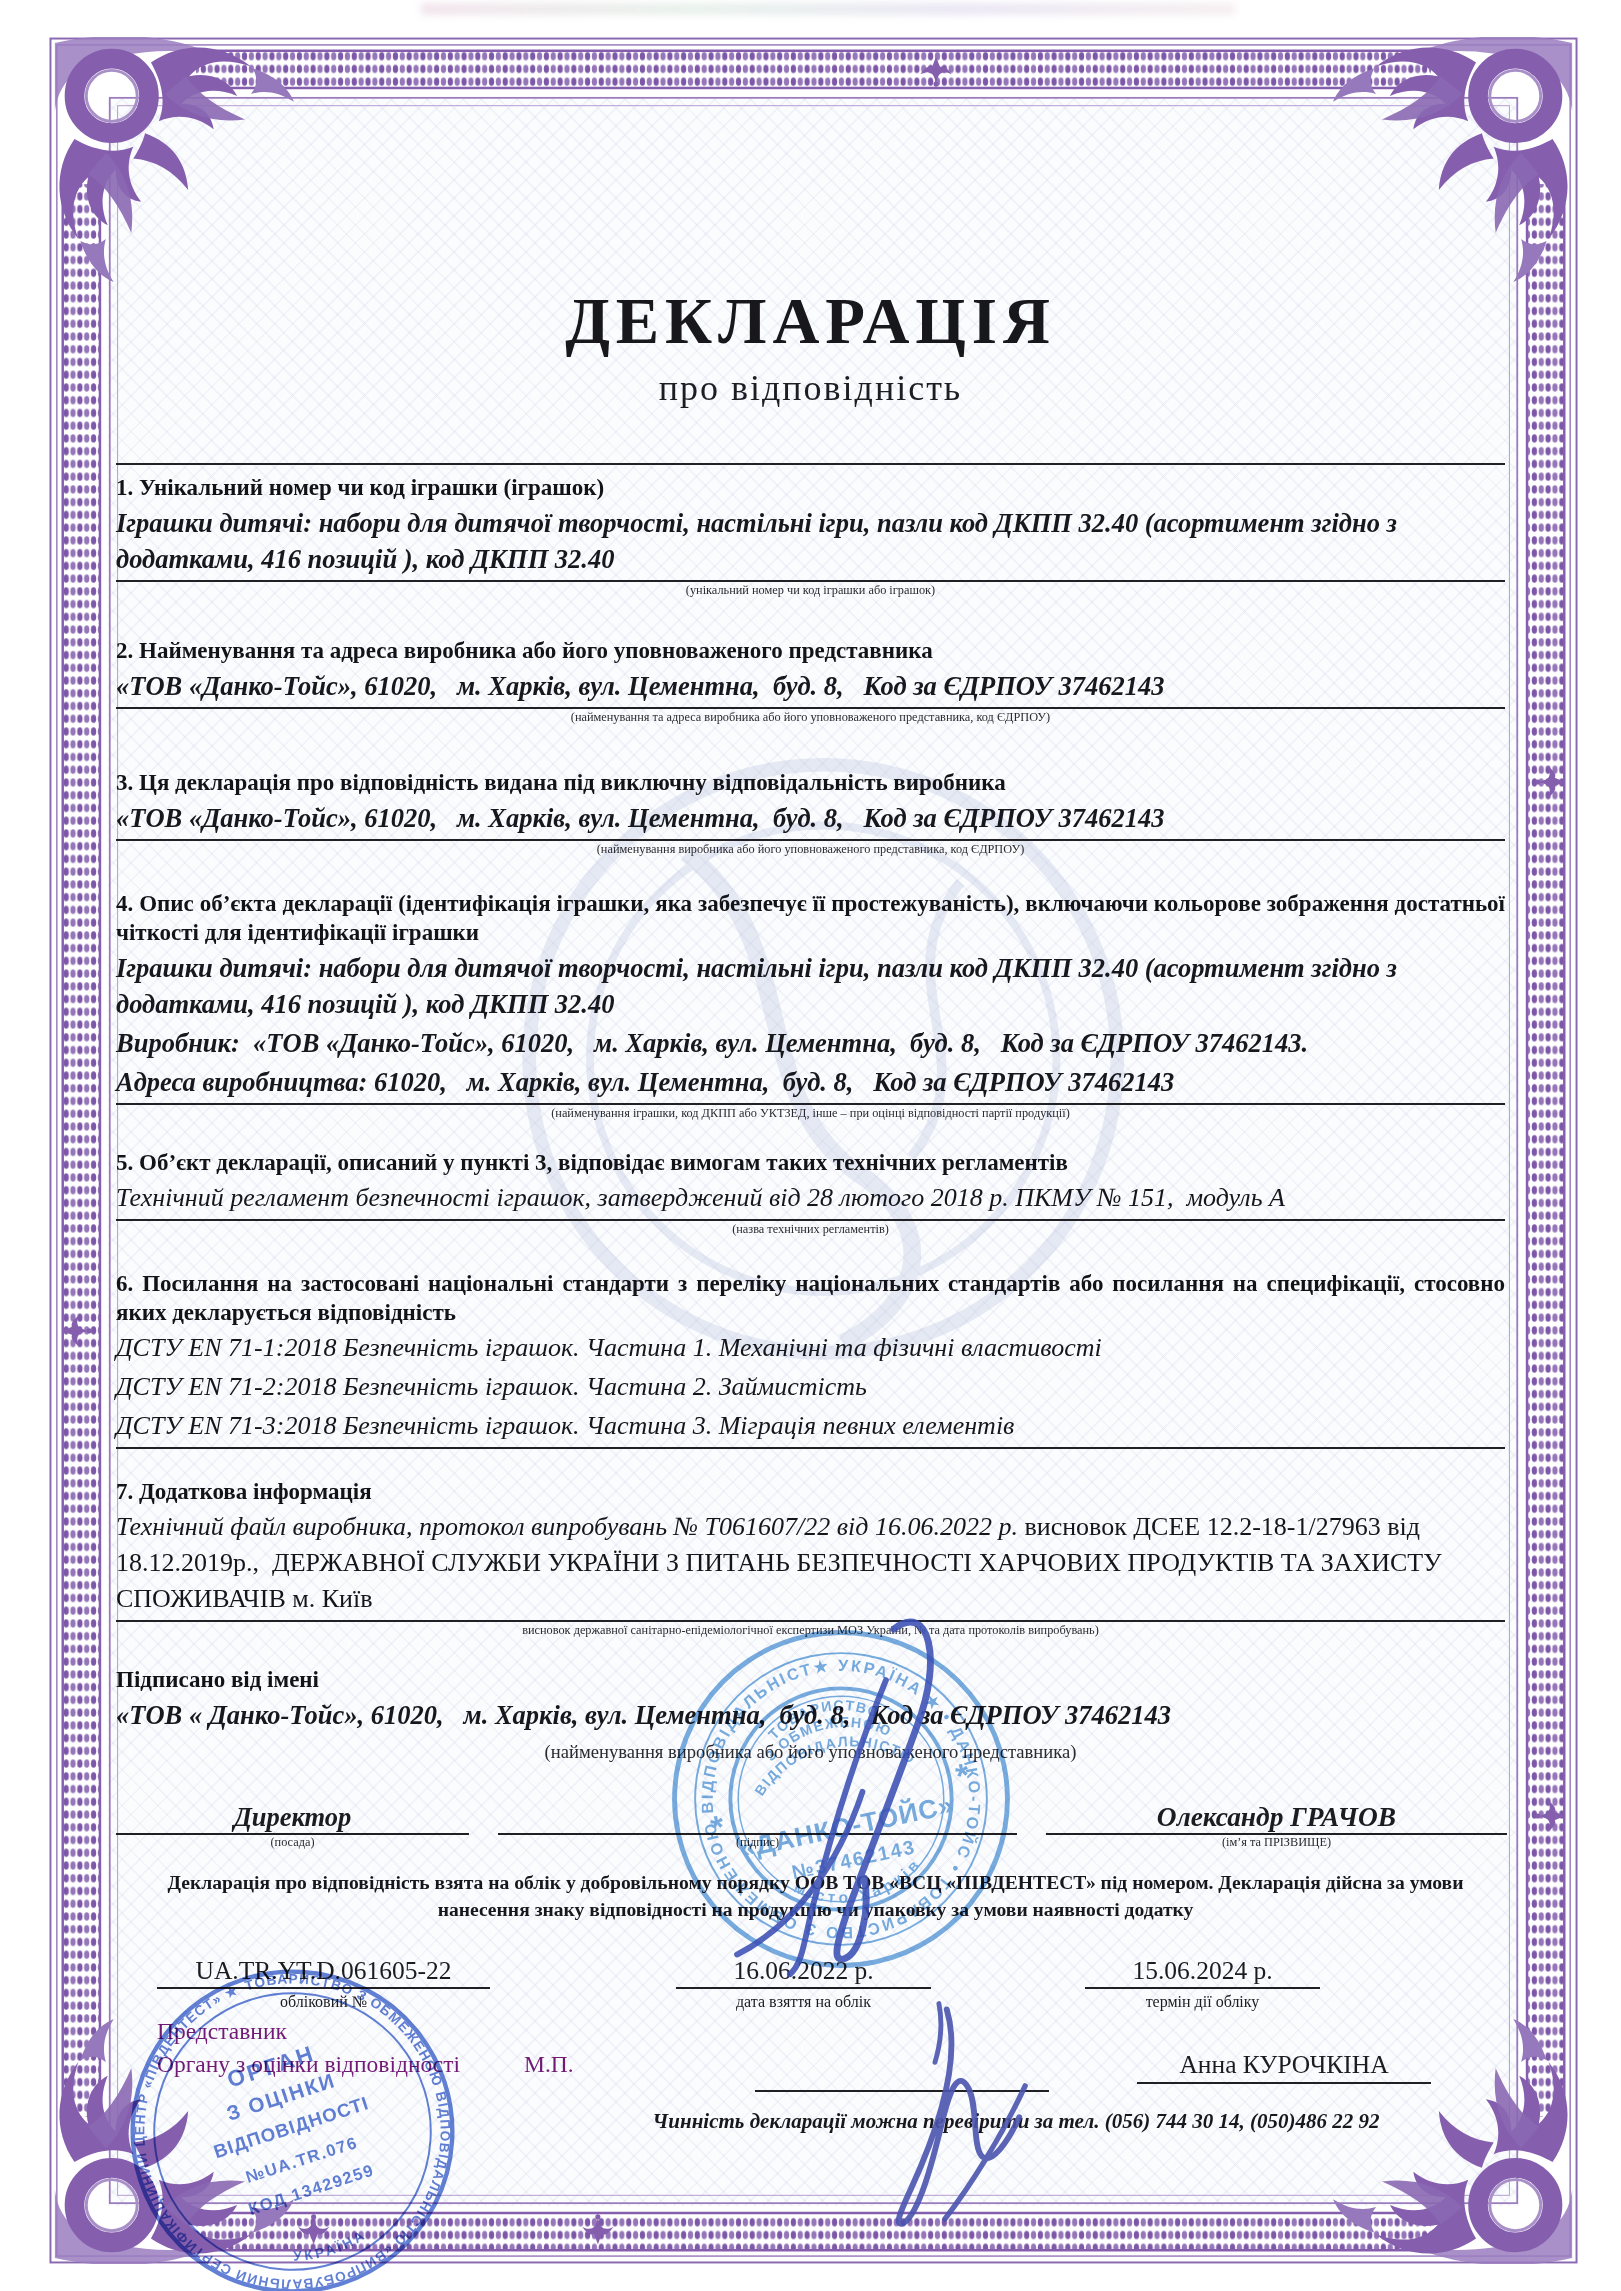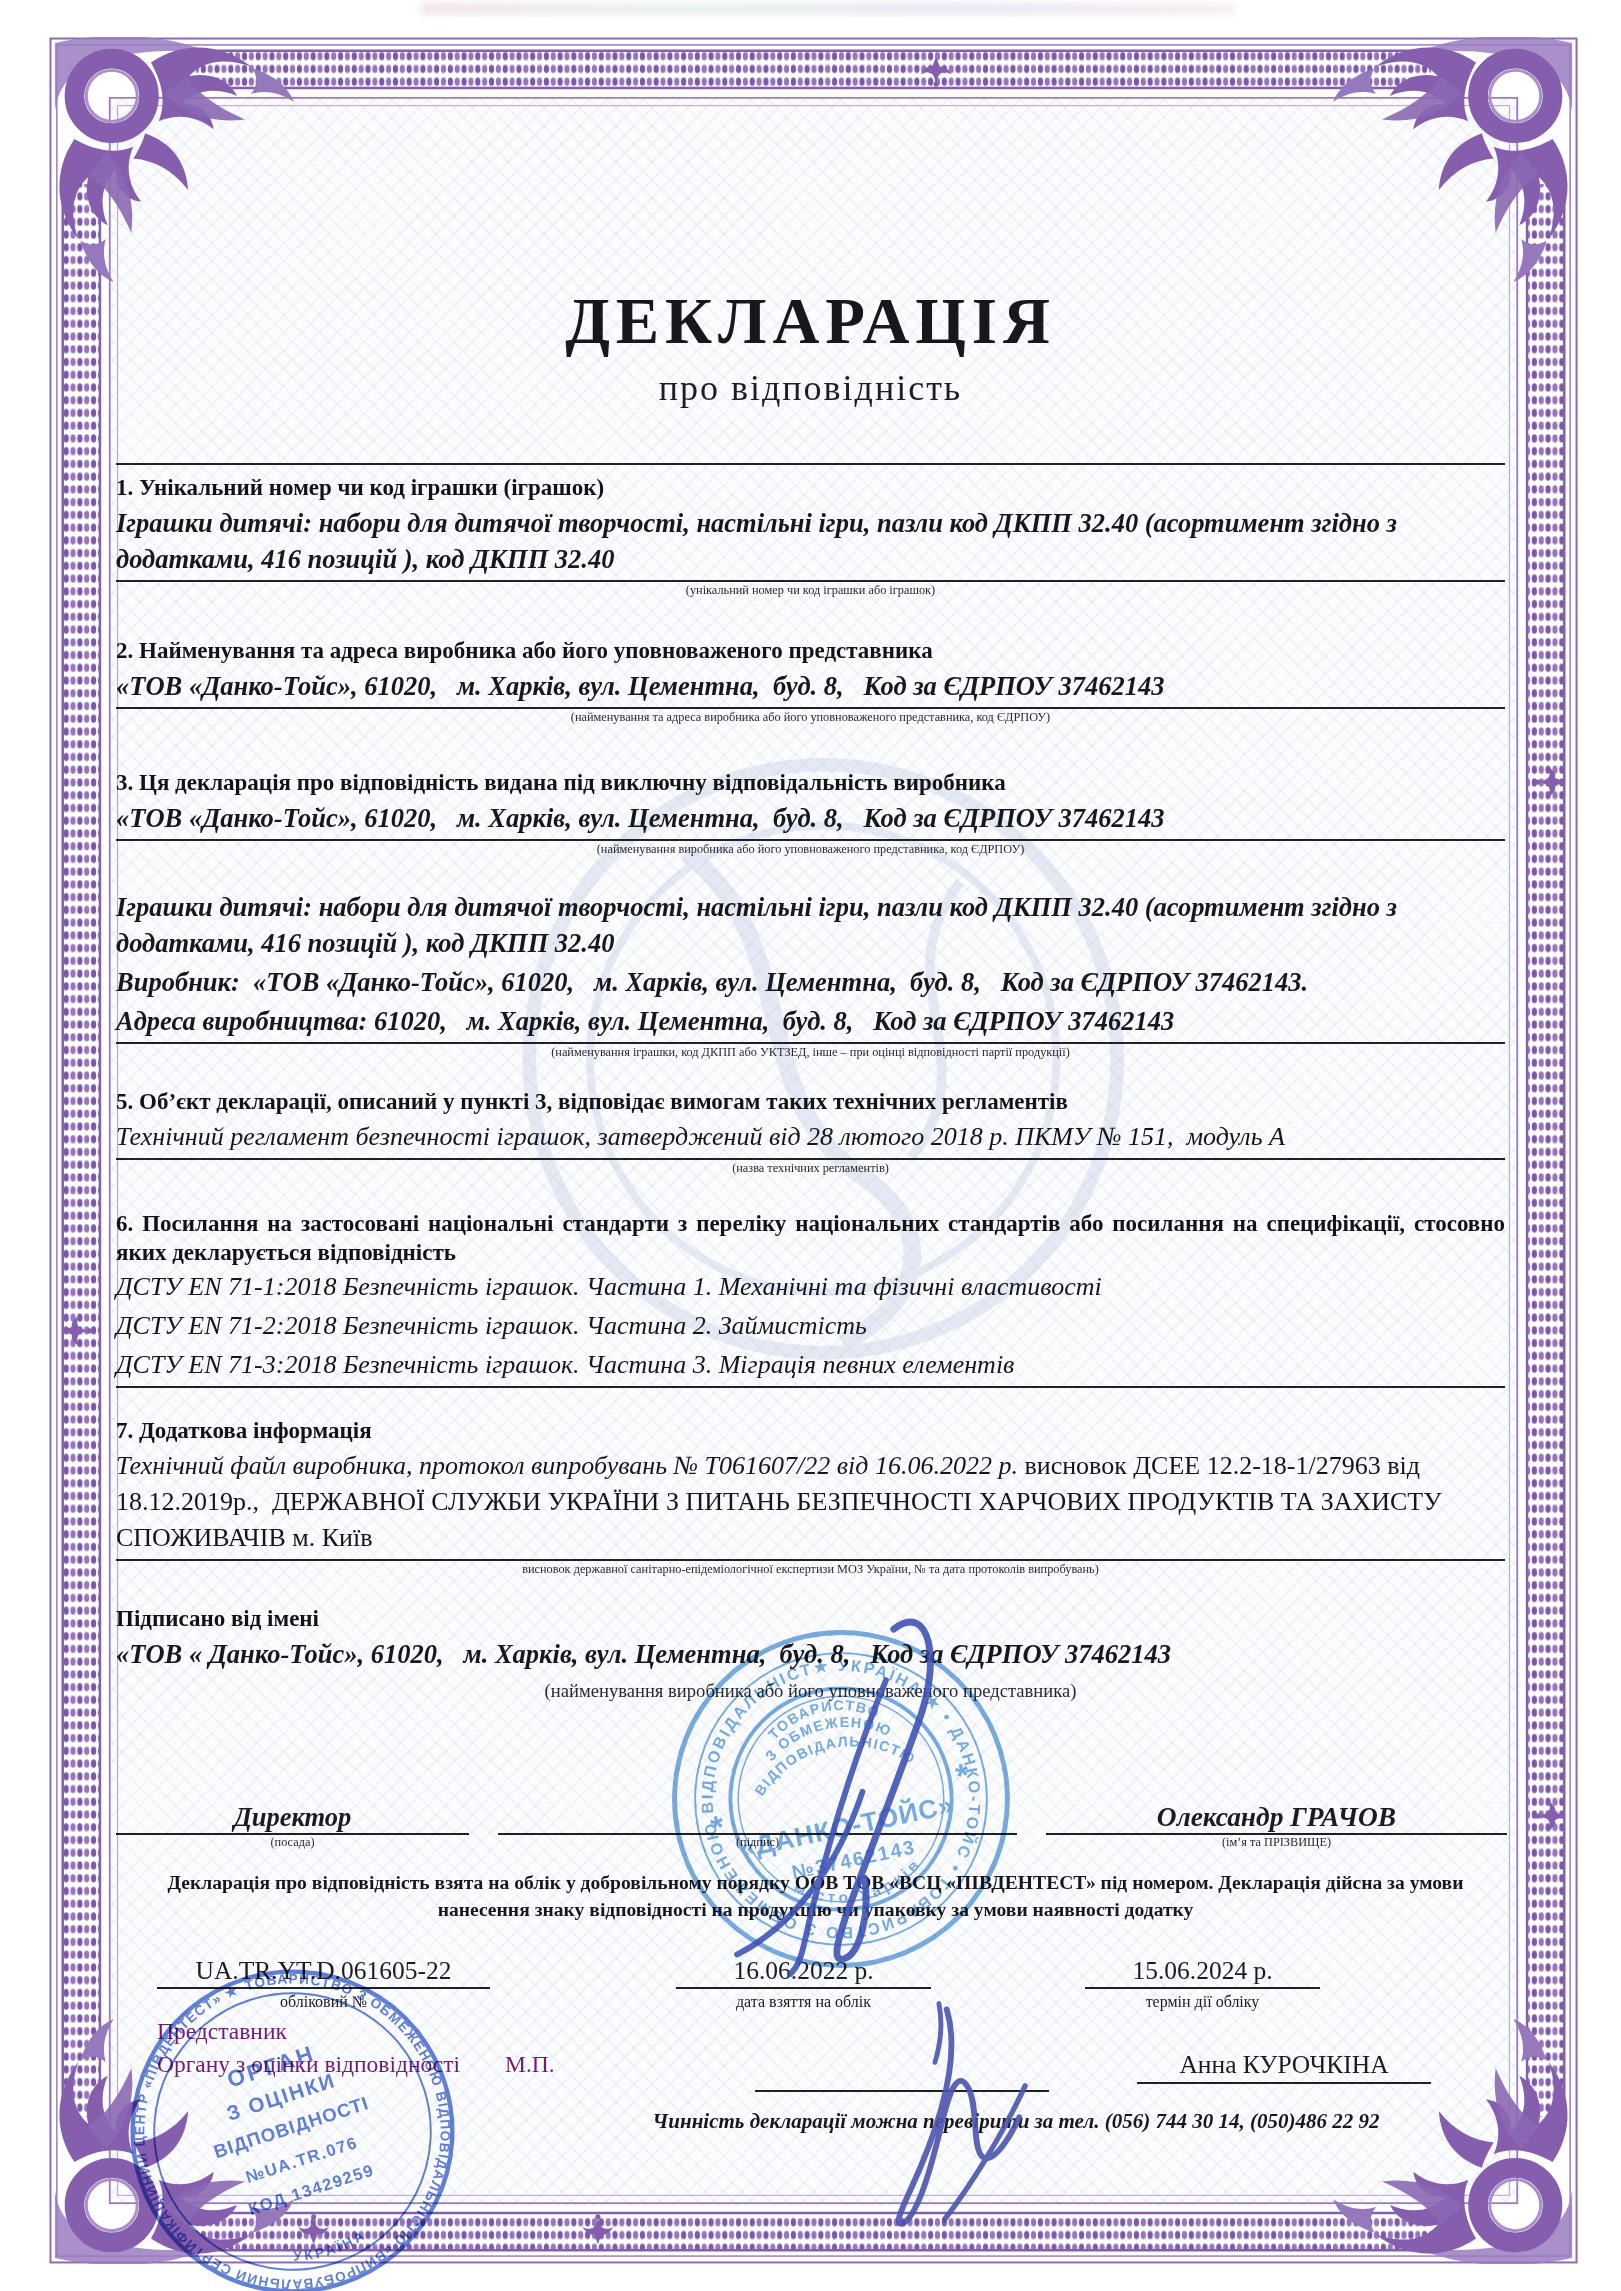--- a/index.html
+++ b/index.html
@@ -154,20 +154,21 @@
       <div class="cap">(найменування та адреса виробника або його уповноваженого представника, код ЄДРПОУ)</div>
     </div>
 
     <div class="sec gap44">
       <h3>3. Ця декларація про відповідність видана під виключну відповідальність виробника</h3>
       <p class="vi">«ТОВ «Данко-Тойс», 61020,   м. Харків, вул. Цементна,  буд. 8,   Код за ЄДРПОУ 37462143</p>
       <div class="cap">(найменування виробника або його уповноваженого представника, код ЄДРПОУ)</div>
     </div>
 
     <div class="sec gap34">
+      <h3 class="just">4. Опис об’єкта декларації (ідентифікація іграшки, яка забезпечує її простежуваність), включаючи кольорове зображення достатньої чіткості для ідентифікації іграшки</h3>
       <p class="vi">Іграшки дитячі: набори для дитячої творчості, настільні ігри, пазли код ДКПП 32.40 (асортимент згідно з додатками, 416 позицій ), код ДКПП 32.40</p>
       <p class="vi">Виробник:  «ТОВ «Данко-Тойс», 61020,   м. Харків, вул. Цементна,  буд. 8,   Код за ЄДРПОУ 37462143.</p>
       <p class="vi">Адреса виробництва: 61020,   м. Харків, вул. Цементна,  буд. 8,   Код за ЄДРПОУ 37462143</p>
       <div class="cap">(найменування іграшки, код ДКПП або УКТЗЕД, інше – при оцінці відповідності партії продукції)</div>
     </div>
 
     <div class="sec gap28">
       <h3>5. Об’єкт декларації, описаний у пункті 3, відповідає вимогам таких технічних регламентів</h3>
       <p class="vl">Технічний регламент безпечності іграшок, затверджений від 28 лютого 2018 р. ПКМУ № 151,  модуль А</p>
       <div class="cap">(назва технічних регламентів)</div>
@@ -222,21 +223,21 @@
     <div class="regval">16.06.2022 р.</div>
     <div class="regcap">дата взяття на облік</div>
   </div>
   <div class="abs" style="left:1085px;top:1956px;width:235px;">
     <div class="regval">15.06.2024 р.</div>
     <div class="regcap">термін дії обліку</div>
   </div>
 
   <div class="abs rep" style="left:157px;top:2015px;">
     <div>Представник</div>
-    <div><span>Органу з оцінки відповідності</span><span style="margin-left:45px;">М.П.</span></div>
+    <div><span>Органу з оцінки відповідності</span><span style="margin-left:64px;">М.П.</span></div>
   </div>
 
   <div class="abs fline" style="left:755px;top:2090px;width:294px;"></div>
 
   <div class="abs kuro" style="left:1137px;top:2050px;width:294px;">Анна КУРОЧКІНА</div>
 
   <div class="abs verify" style="left:529px;right:118px;top:2109px;">Чинність декларації можна перевірити за тел. (056) 744 30 14, (050)486 22 92</div>
 
   <svg class="stamp" style="left:655px;top:1613px;opacity:.82;" width="372" height="372" viewBox="-190 -190 380 380">
     <g transform="rotate(-12)" stroke="#5b9bd8" fill="none">

